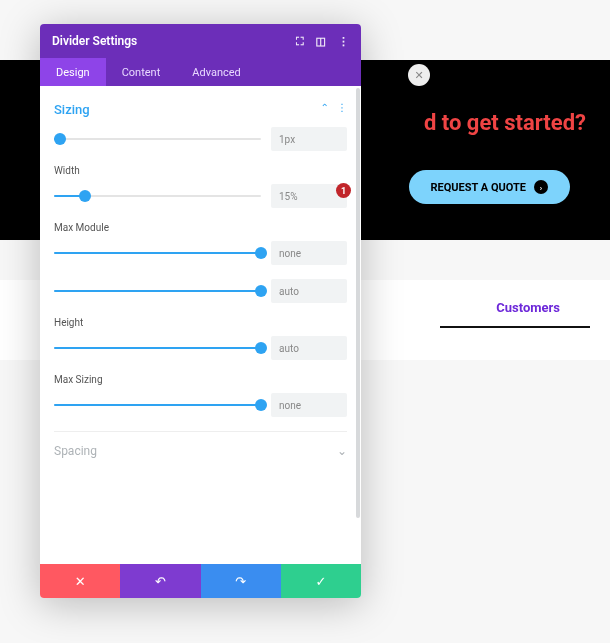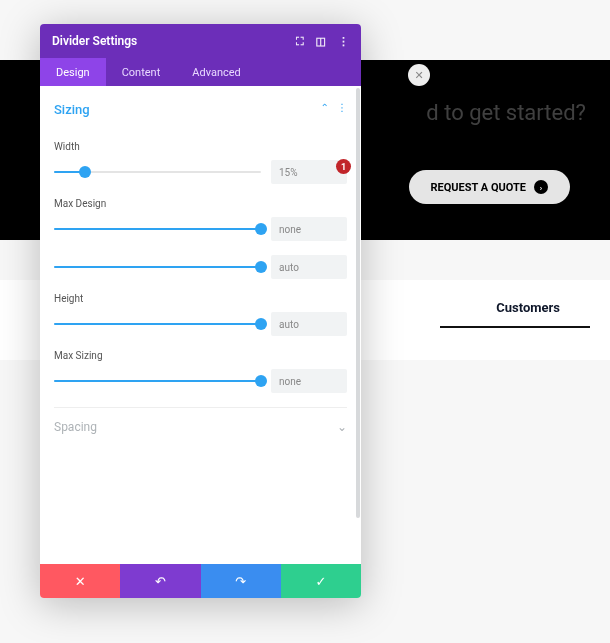--- a/index.html
+++ b/index.html
@@ -1,22 +1,22 @@
 <!DOCTYPE html>
 <html><head>
 <meta charset="utf-8">
 <style>
   *{box-sizing:border-box;margin:0;padding:0;font-family:-apple-system,BlinkMacSystemFont,'Segoe UI',Roboto,sans-serif}
   body{width:610px;height:643px;background:#f7f7f7;position:relative;overflow:hidden}
   .bg-black{position:absolute;top:60px;left:0;right:0;height:180px;background:#000}
   .bg-white-strip{position:absolute;top:280px;left:0;right:0;height:80px;background:#fff}
-  .hero-text{position:absolute;top:100px;right:24px;color:#404040;font-size:22px;font-weight:400}
-  .quote-btn{position:absolute;top:170px;right:40px;background:#e5e5e5;color:#000;border-radius:22px;padding:10px 22px;font-size:11px;font-weight:700;display:flex;align-items:center;gap:8px}
+  .hero-text{position:absolute;top:110px;right:24px;color:#ef4444;font-size:22px;font-weight:700}
+  .quote-btn{position:absolute;top:170px;right:40px;background:#7dd3fc;color:#000;border-radius:22px;padding:10px 22px;font-size:11px;font-weight:700;display:flex;align-items:center;gap:8px}
   .quote-btn .arrow{width:14px;height:14px;border-radius:50%;background:#000;display:flex;align-items:center;justify-content:center;color:#fff;font-size:8px}
-  .customers{position:absolute;top:300px;right:50px;font-size:13px;font-weight:700;color:#0f172a}
+  .customers{position:absolute;top:300px;right:50px;font-size:13px;font-weight:700;color:#6d28d9}
   .cust-underline{position:absolute;top:326px;right:20px;width:150px;height:2px;background:#111}
   .x-close{position:absolute;top:64px;right:180px;width:22px;height:22px;border-radius:50%;background:#eee;display:flex;align-items:center;justify-content:center;color:#888;font-size:11px}
   .panel{position:absolute;top:24px;left:40px;width:321px;height:574px;background:#fff;border-radius:4px;box-shadow:0 6px 40px rgba(0,0,0,.25);display:flex;flex-direction:column;overflow:hidden}
   .hdr{background:#6c2eb9;color:#fff;height:34px;display:flex;align-items:center;justify-content:space-between;padding:0 12px;font-size:12px;font-weight:600}
   .hdr-icons{display:flex;gap:12px;font-size:11px;opacity:.9}
   .tabs{background:#6c2eb9;display:flex;height:28px}
   .tab{flex:0 0 auto;padding:0 16px;display:flex;align-items:center;font-size:11px;color:#e8d9ff;cursor:pointer}
   .tab.active{background:#8e44e8;color:#fff}
   .body{flex:1;overflow-y:auto;padding:10px 14px 0}
   .sect-head{display:flex;align-items:flex-start;justify-content:space-between;color:#2ea3f2;font-size:13px;font-weight:500;padding:6px 0 10px}
@@ -71,37 +71,45 @@
   <div class="body">
     <div class="sect-head">
       <span>Sizing</span>
       <span class="ctrl">
         <span>⌃</span>
         <span style="color:#2ea3f2">⋮</span>
       </span>
     </div>
 
     <div class="field">
+      <div class="row">
+        <div class="slider">
+          <div class="track"></div>
+            <div class="fill" style="width:3%"></div>
+            <div class="thumb" style="left:3%"></div>
+        </div>
+        <input class="val" value="1px" style="">
+      </div>
     </div>
 
     <div class="field">
       <span class="lbl">Width</span>
       <div class="row">
         <div class="slider">
           <div class="track"></div>
             <div class="fill" style="width:15%"></div>
             <div class="thumb" style="left:15%"></div>
         </div>
         <input class="val" value="15%" style="">
       </div>
       <div class="badge" style="top:18px;right:-4px">1</div>
     </div>
 
     <div class="field">
-      <span class="lbl">Max Design</span>
+      <span class="lbl">Max Module</span>
       <div class="row">
         <div class="slider">
           <div class="track"></div>
             <div class="fill" style="width:100%"></div>
             <div class="thumb" style="left:100%"></div>
         </div>
         <input class="val" value="none" style="">
       </div>
     </div>
 

